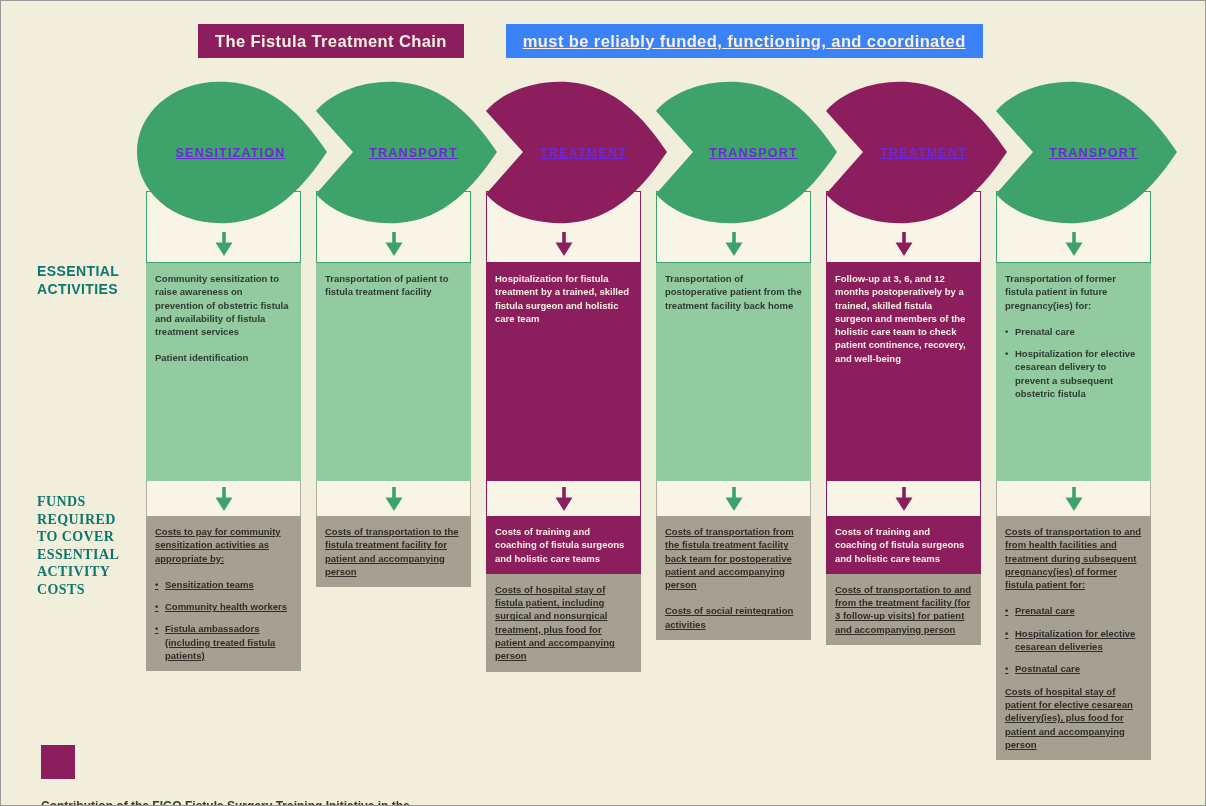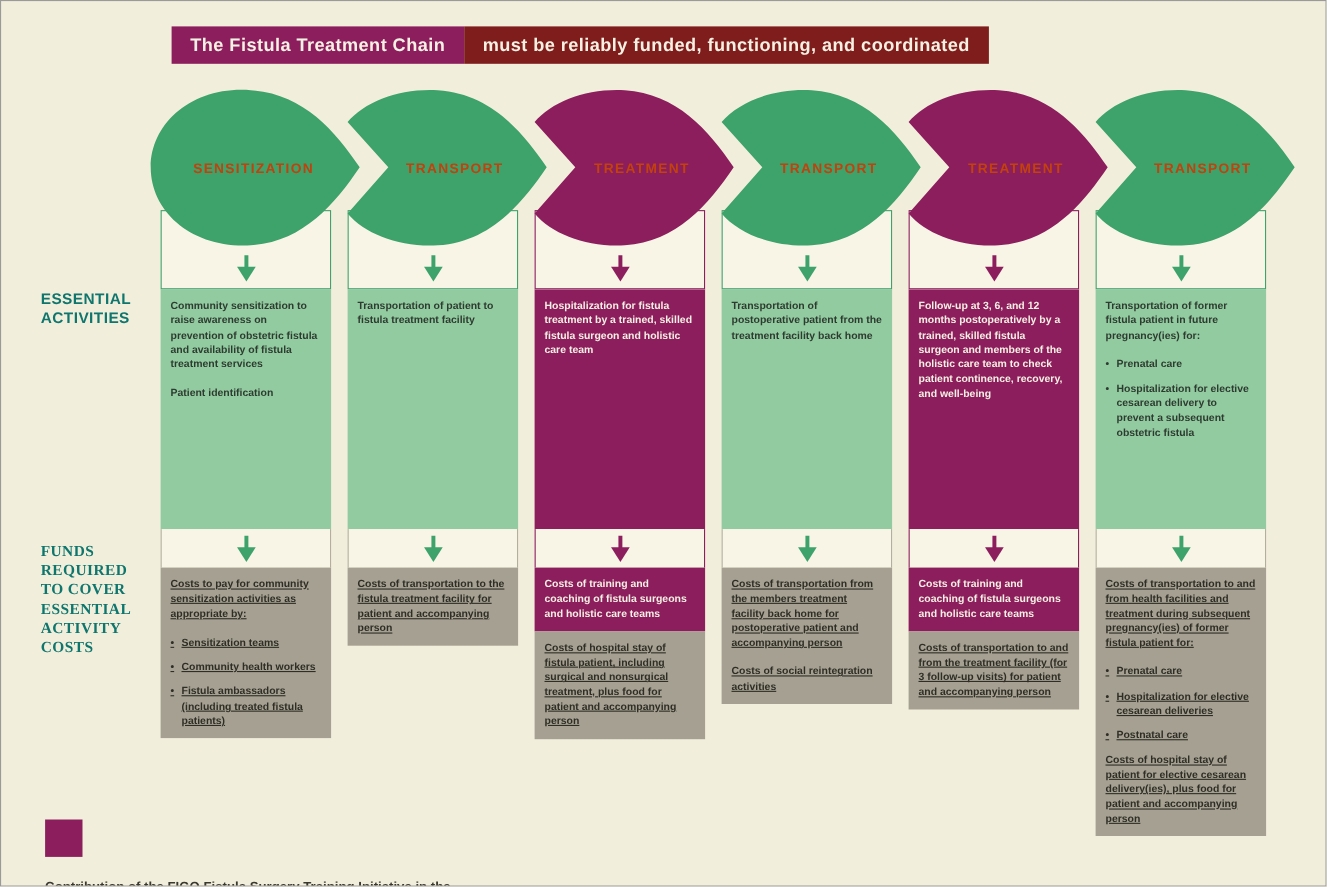--- a/index.html
+++ b/index.html
@@ -4,37 +4,37 @@
 <style>
   html,body{margin:0;padding:0;background:#ddd;}
   .page{
     position:relative;width:1206px;height:806px;background:#F2EEDC;
     border:1px solid #9a9a9a;box-sizing:border-box;overflow:hidden;
     font-family:"Liberation Sans",sans-serif;
   }
   
   .titlebar{position:absolute;left:155px;top:23px;display:flex;height:34px;z-index:5;}
   .title-seg{display:flex;align-items:center;padding:0 17px;font-weight:700;
-    font-size:16.5px;letter-spacing:.4px;color:#F6F1E2;white-space:nowrap;}
+    font-size:16.5px;letter-spacing:.4px;color:#F6F1E2;white-space:nowrap;margin-left:42px;}
   .title-seg.mag{background:#8C1E5E;}
-  .title-seg.grn{background:#7f1d1d;}
+  .title-seg.grn{background:#3b82f6;text-decoration:underline;}
   
   .rowlabel{position:absolute;left:36px;color:#0f766e;font-weight:700;
     font-size:14px;line-height:1.25;white-space:pre-line;letter-spacing:.4px;}
   #label-activities{top:262px;}
   #label-funds{top:492px;font-family:Liberation Serif, serif;}
   
   .columns{position:absolute;left:145px;top:75px;display:flex;gap:15px;}
   .col{width:155px;position:relative;display:flex;flex-direction:column;}
   .col--green{--theme:#3EA26B;--dim:#b3af9f;}
   .col--magenta{--theme:#8C1E5E;--dim:#8C1E5E;}
   .leaf-wrap{position:relative;height:115px;z-index:2;}
   .leaf-svg,.leaf-label{position:absolute;top:0;left:-15px;width:199px;height:153px;}
   .leaf-label{display:flex;align-items:center;justify-content:center;
-    color:#c2410c;font-weight:700;font-size:12.5px;letter-spacing:1.2px;box-sizing:border-box;}
+    color:#6d28d9;font-weight:700;font-size:12.5px;letter-spacing:1.2px;box-sizing:border-box;text-decoration:underline;}
   .leaf-label.notched{padding-left:26px;}
   .strip{background:#F8F5E7;box-sizing:border-box;}
   .strip1{height:72px;border:1.5px solid var(--theme);display:flex;
     align-items:flex-end;justify-content:center;padding-bottom:5px;position:relative;z-index:1;}
   .strip2{height:35px;border-left:1px solid var(--dim);border-right:1px solid var(--dim);
     display:flex;align-items:center;justify-content:center;}
   .box{box-sizing:border-box;padding:9px;font-size:9.5px;font-weight:700;line-height:1.4;}
   .activity{height:218px;overflow:hidden;}
   .bg-lightgreen{background:#92CBA0;color:#2E3B30;}
   .bg-magenta{background:#8C1E5E;color:#F6F1E2;}
@@ -186,21 +186,21 @@
           <p>Transportation of postoperative patient from the treatment facility back home</p>
         </div>
         <div class="strip strip2">
           <svg width="22" height="26" viewBox="0 0 22 26">
             <path d="M11 1 L11 14" stroke="#3EA26B" stroke-width="3.6" fill="none"></path>
             <path d="M2.5 11.5 L19.5 11.5 L11 25 Z" fill="#3EA26B"></path>
           </svg>
         </div>
         <div class="funds">
           <div class="box funds-section bg-gray">
-            <p>Costs of transportation from the members treatment facility back home for postoperative patient and accompanying person</p>
+            <p>Costs of transportation from the fistula treatment facility back team for postoperative patient and accompanying person</p>
             <p>Costs of social reintegration activities</p>
           </div>
         </div>
       </div>
       <div class="col col--magenta">
         <div class="leaf-wrap">
           <svg class="leaf-svg" viewBox="0 0 199 153">
             <path d="M196 76 C173 42 144 9 97 6 C63 4 31 16 15 35 L52 76 L15 118 C31 137 63 149 97 147 C144 144 173 110 196 76 Z" fill="#8C1E5E"></path>
           </svg>
           <div class="leaf-label notched">TREATMENT</div>

